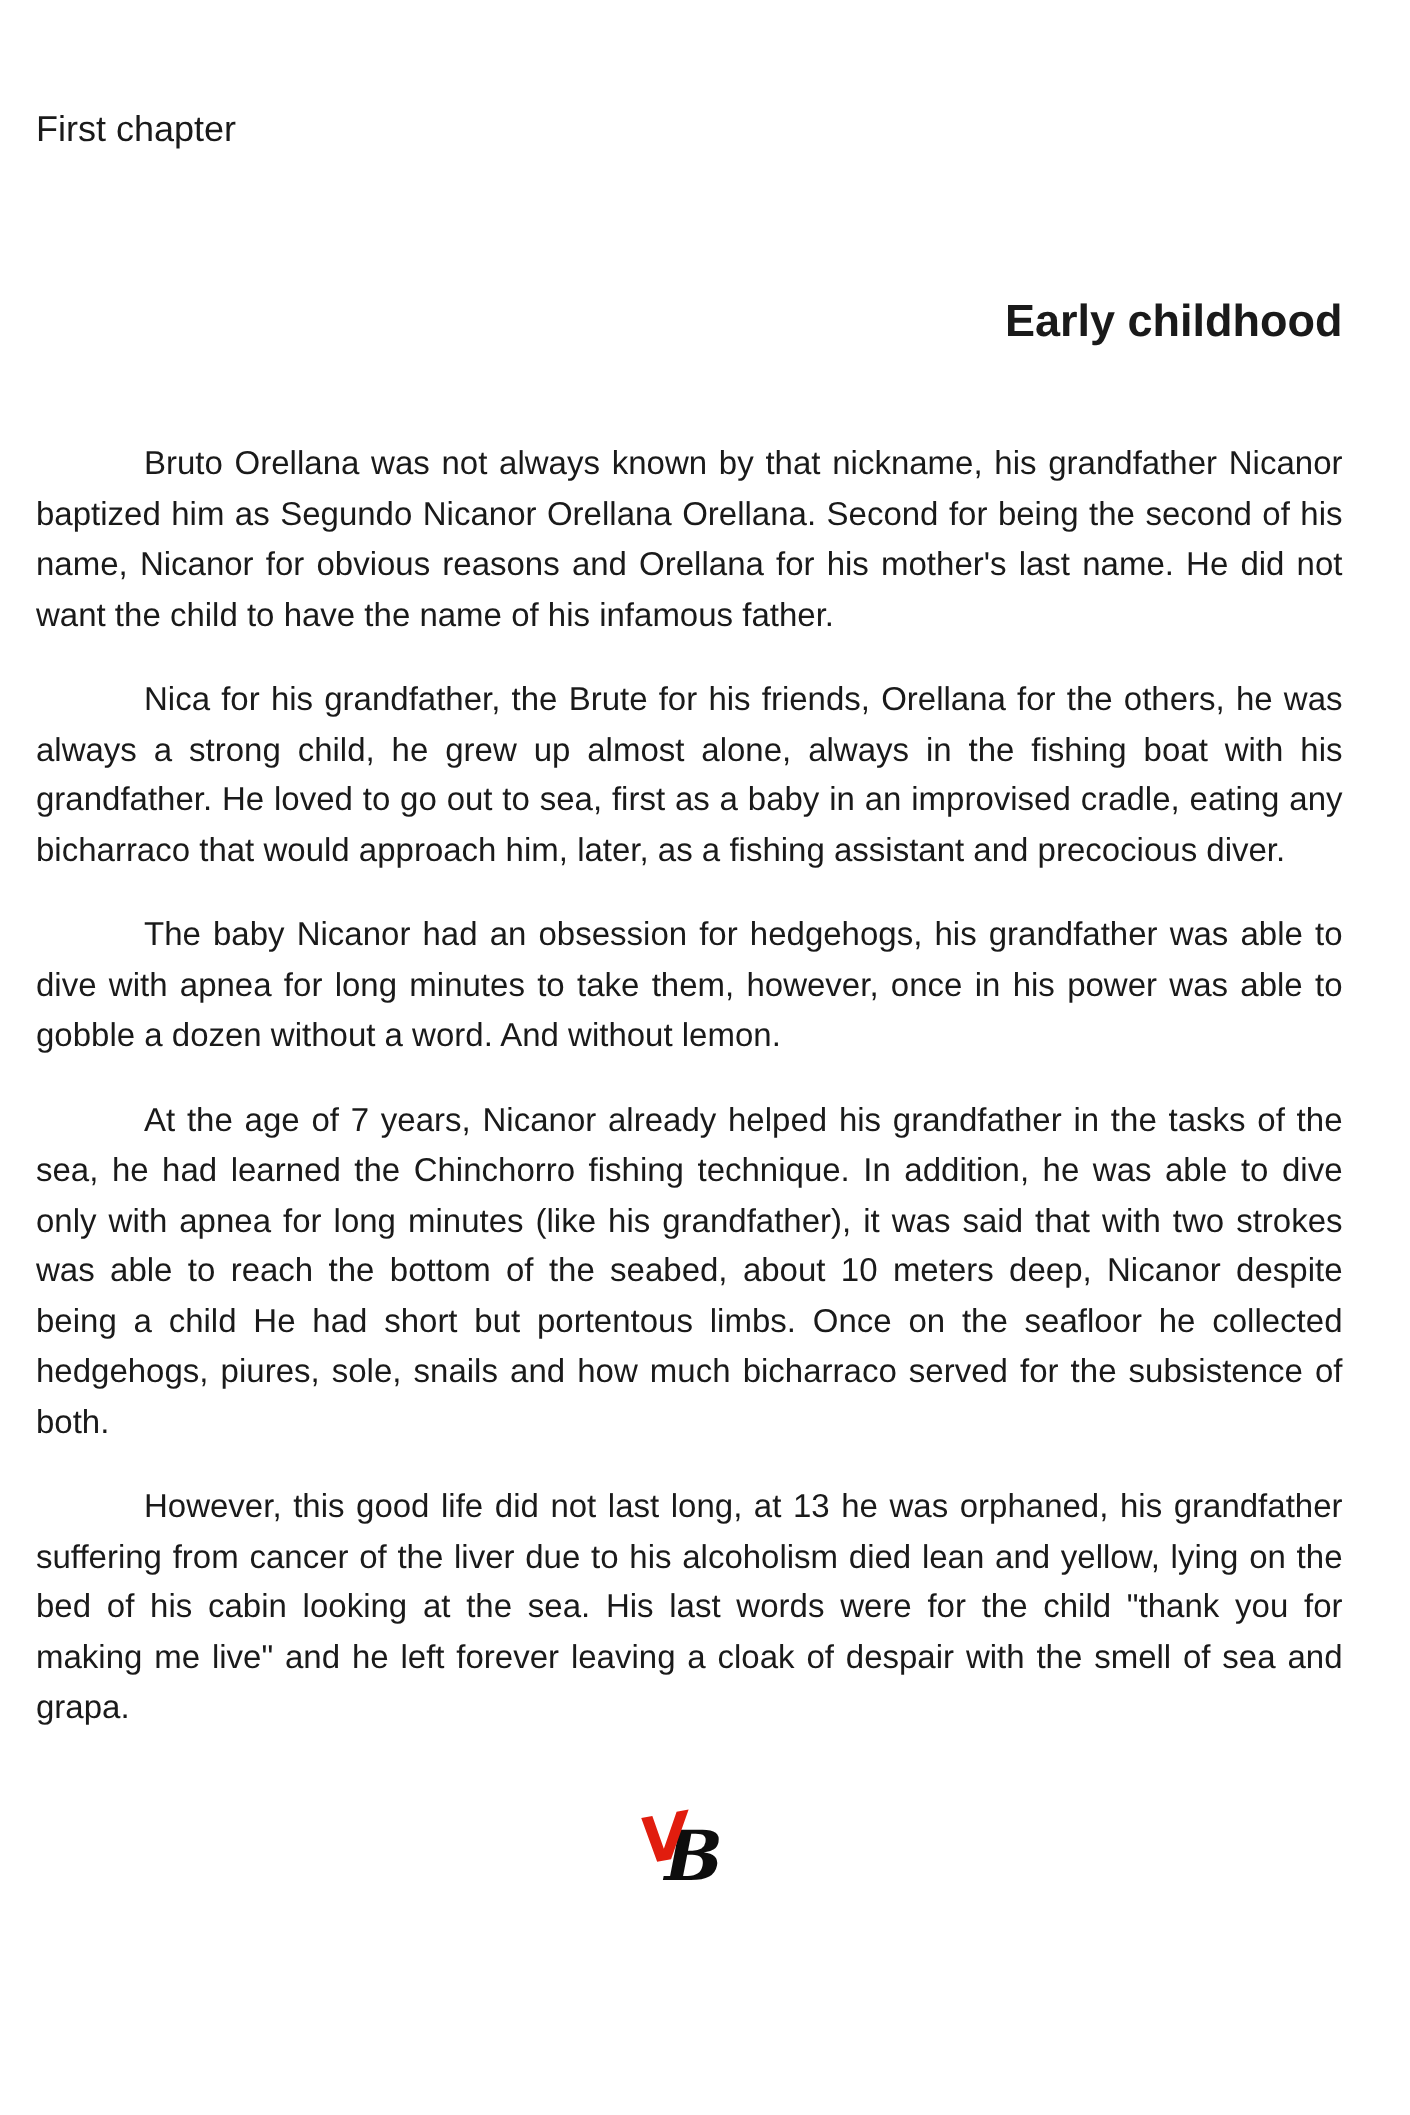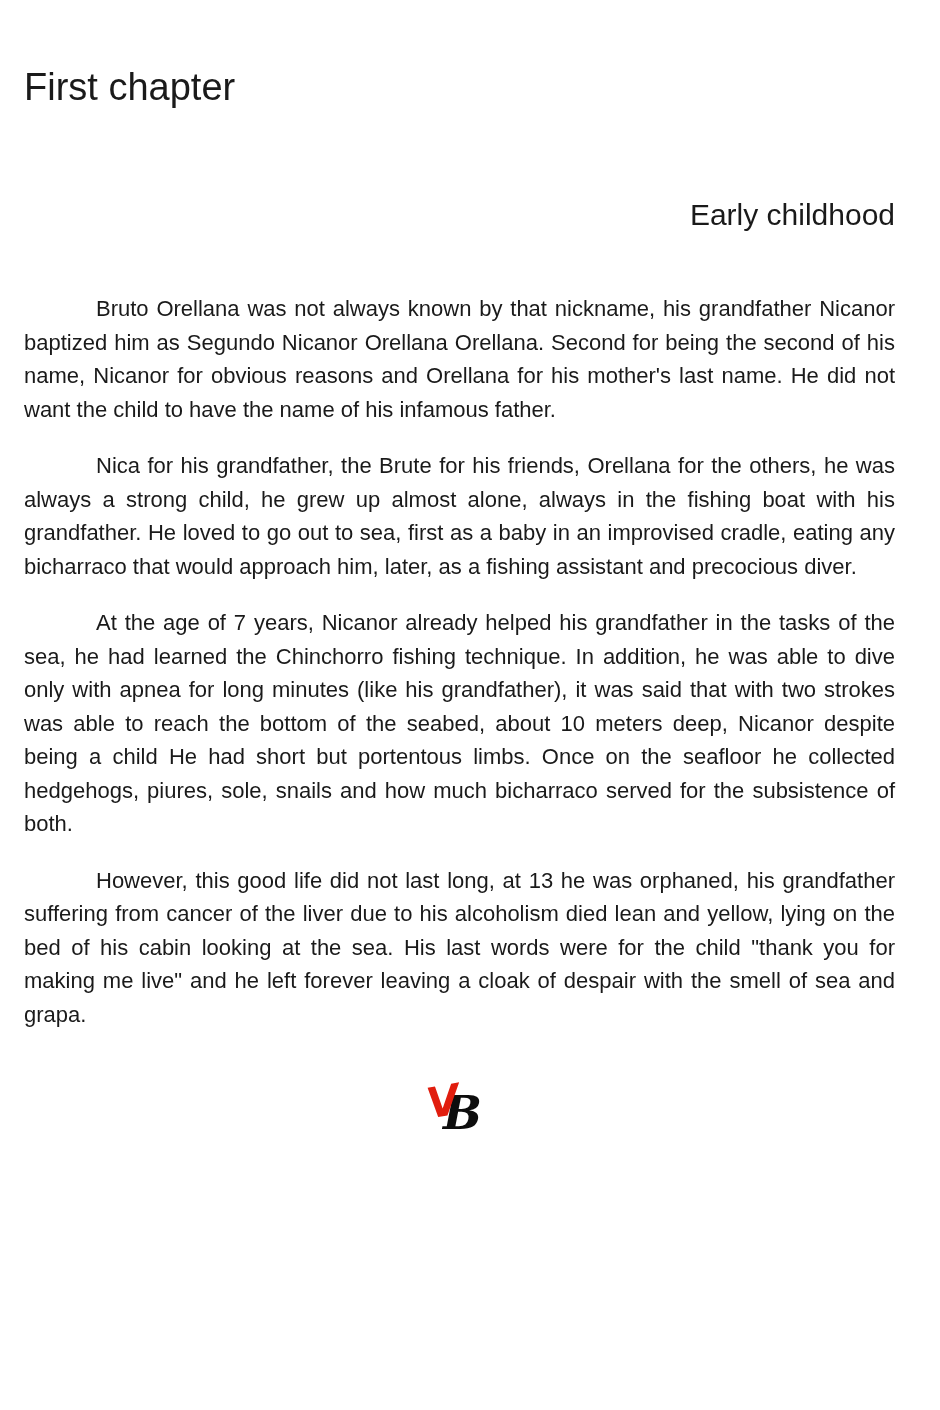--- a/index.html
+++ b/index.html
@@ -14,29 +14,29 @@
     background: #ffffff;
     box-sizing: border-box;
     padding: 0 45px 0 24px;
     font-family: "Liberation Sans", sans-serif;
     color: #1a1a1a;
     overflow: hidden;
   }
   .chapter-title {
     margin: 0;
     padding-top: 70px;
-    font-size: 38px;
+    font-size: 24px;
     font-weight: 400;
     line-height: 34px;
     text-align: left;
   }
   .section-title {
     margin: 94px 0 0 0;
     font-size: 30px;
-    font-weight: 400;
+    font-weight: 700;
     line-height: 34px;
     text-align: right;
   }
   .content {
     margin-top: 60px;
   }
   .content p {
     margin: 0 0 23px 0;
     font-size: 22px;
     line-height: 33.5px;
@@ -78,20 +78,21 @@
 
 <div class="page" style="background: rgb(255, 255, 255); color: rgb(26, 26, 26);">
 
   <h1 class="chapter-title">First chapter</h1>
 
   <h2 class="section-title">Early childhood</h2>
 
   <div class="content">
     <p>Bruto Orellana was not always known by that nickname, his grandfather Nicanor baptized him as Segundo Nicanor Orellana Orellana. Second for being the second of his name, Nicanor for obvious reasons and Orellana for his mother's last name. He did not want the child to have the name of his infamous father.</p>
     <p>Nica for his grandfather, the Brute for his friends, Orellana for the others, he was always a strong child, he grew up almost alone, always in the fishing boat with his grandfather. He loved to go out to sea, first as a baby in an improvised cradle, eating any bicharraco that would approach him, later, as a fishing assistant and precocious diver.</p>
+    <p>The baby Nicanor had an obsession for hedgehogs, his grandfather was able to dive with apnea for long minutes to take them, however, once in his power was able to gobble a dozen without a word. And without lemon.</p>
     <p>At the age of 7 years, Nicanor already helped his grandfather in the tasks of the sea, he had learned the Chinchorro fishing technique. In addition, he was able to dive only with apnea for long minutes (like his grandfather), it was said that with two strokes was able to reach the bottom of the seabed, about 10 meters deep, Nicanor despite being a child He had short but portentous limbs. Once on the seafloor he collected hedgehogs, piures, sole, snails and how much bicharraco served for the subsistence of both.</p>
     <p>However, this good life did not last long, at 13 he was orphaned, his grandfather suffering from cancer of the liver due to his alcoholism died lean and yellow, lying on the bed of his cabin looking at the sea. His last words were for the child "thank you for making me live" and he left forever leaving a cloak of despair with the smell of sea and grapa.</p>
   </div>
 
   <div class="logo">
     <span class="logo-b" style="color: rgb(13, 13, 13);">B</span>
     <span class="logo-v" style="color: rgb(225, 29, 14);">V</span>
   </div>
 
 </div>

